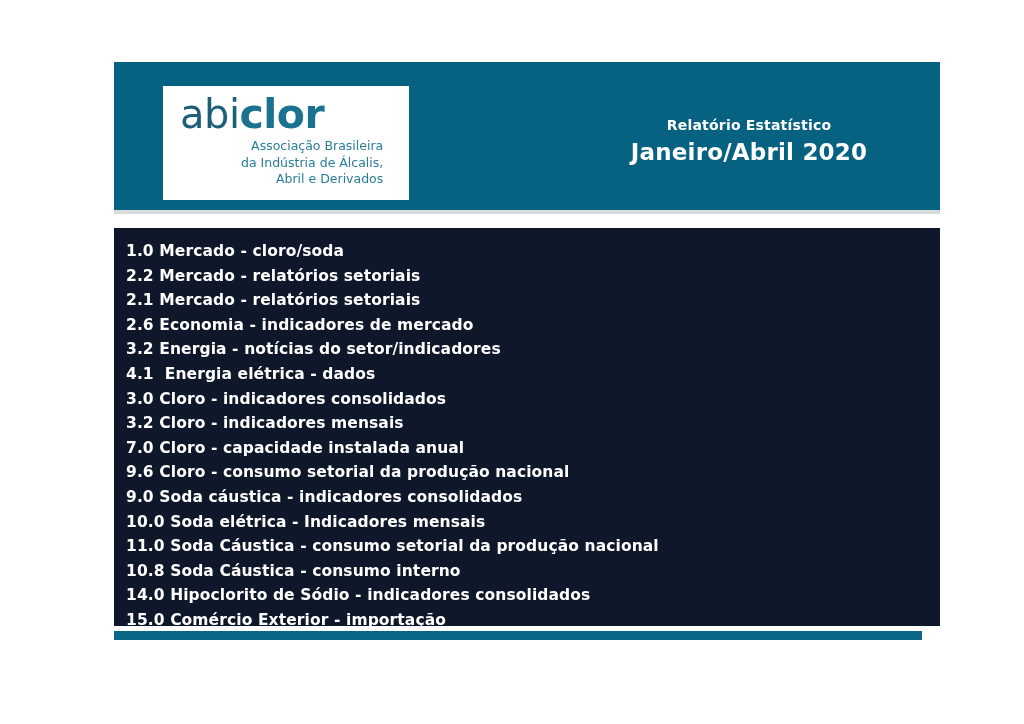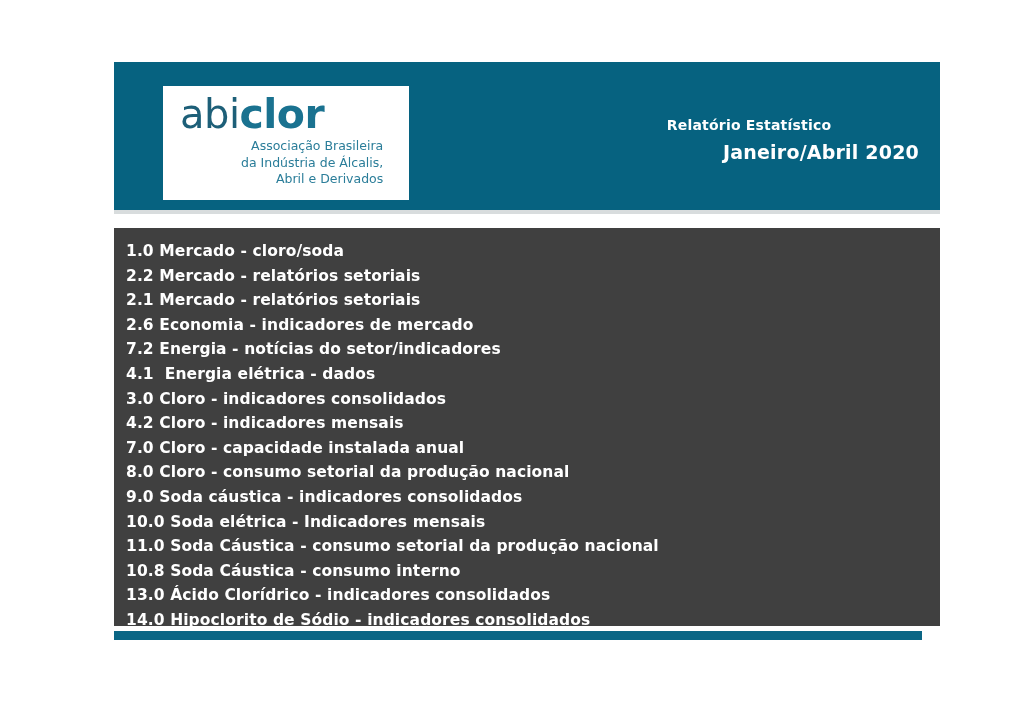--- a/index.html
+++ b/index.html
@@ -88,35 +88,34 @@
     text-align: center;
     color: #ffffff;
   }
   #report-title {
     font-size: 14px;
     font-weight: 700;
     line-height: 27px;
     letter-spacing: 0.2px;
   }
   #report-period {
-    font-size: 19px;
+    font-size: 23px;
     font-weight: 700;
     line-height: 27px;
     letter-spacing: 0.2px;
-    text-align: right;
   }
 
   
   #list-panel {
     position: absolute;
     left: 114px;
     top: 228px;
     width: 826px;
     height: 398px;
-    background: #404040;
+    background: #0f172a;
     box-sizing: border-box;
   }
   #toc-list {
     position: absolute;
     left: 12px;   
     top: 11px;
     margin: 0;
     padding: 0;
     list-style: none;
   }
@@ -163,30 +162,29 @@
 </div>
 
 <div id="header-panel-underline"></div>
 
 <div id="list-panel">
   <ul id="toc-list">
       <li>1.0 Mercado - cloro/soda</li>
       <li>2.2 Mercado - relatórios setoriais</li>
       <li>2.1 Mercado - relatórios setoriais</li>
       <li>2.6 Economia - indicadores de mercado</li>
-      <li>7.2 Energia - notícias do setor/indicadores</li>
+      <li>3.2 Energia - notícias do setor/indicadores</li>
       <li>4.1  Energia elétrica - dados</li>
       <li>3.0 Cloro - indicadores consolidados</li>
-      <li>4.2 Cloro - indicadores mensais</li>
+      <li>3.2 Cloro - indicadores mensais</li>
       <li>7.0 Cloro - capacidade instalada anual</li>
-      <li>8.0 Cloro - consumo setorial da produção nacional</li>
+      <li>9.6 Cloro - consumo setorial da produção nacional</li>
       <li>9.0 Soda cáustica - indicadores consolidados</li>
       <li>10.0 Soda elétrica - Indicadores mensais</li>
       <li>11.0 Soda Cáustica - consumo setorial da produção nacional</li>
       <li>10.8 Soda Cáustica - consumo interno</li>
-      <li>13.0 Ácido Clorídrico - indicadores consolidados</li>
       <li>14.0 Hipoclorito de Sódio - indicadores consolidados</li>
       <li>15.0 Comércio Exterior - importação</li>
       <li>16.0 Comércio Exterior - exportação</li>
     </ul>
 </div>
 
 <div id="bottom-bar"></div>
 
 </body></html>

